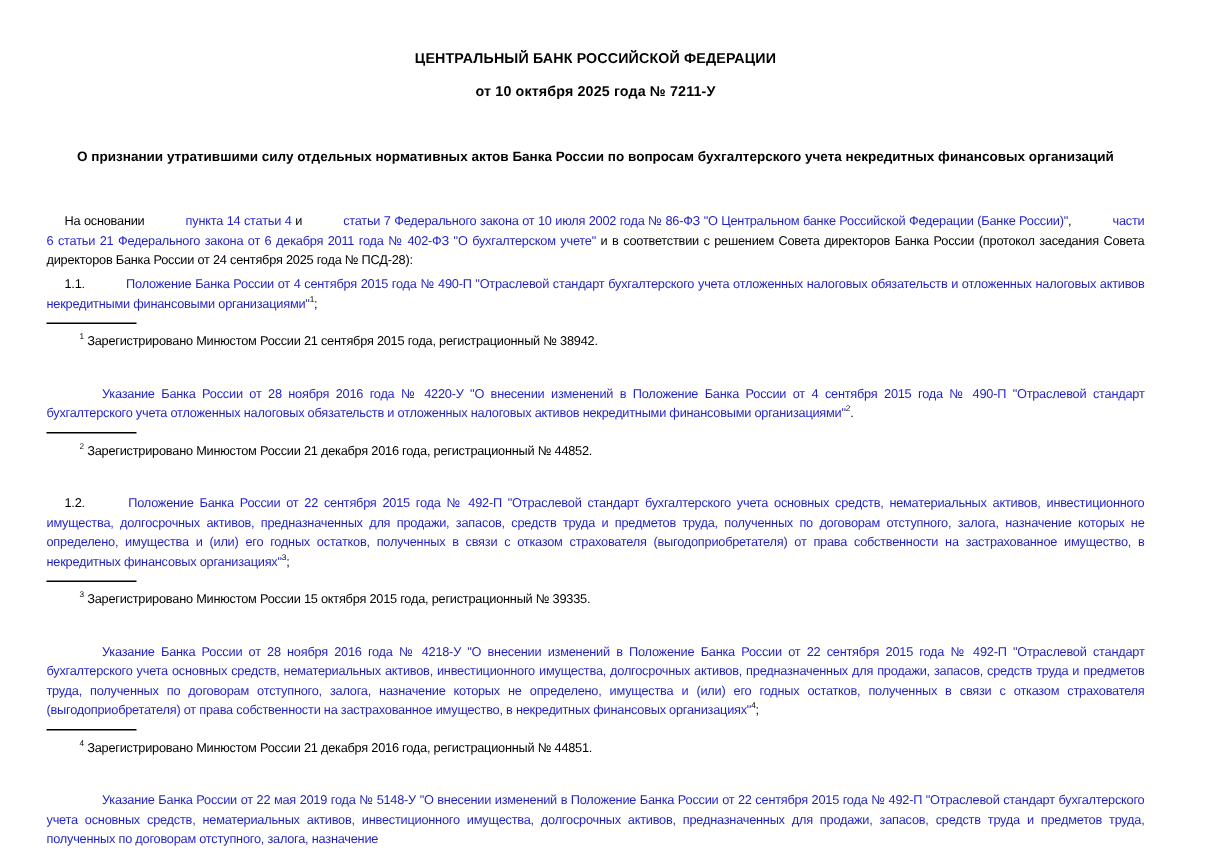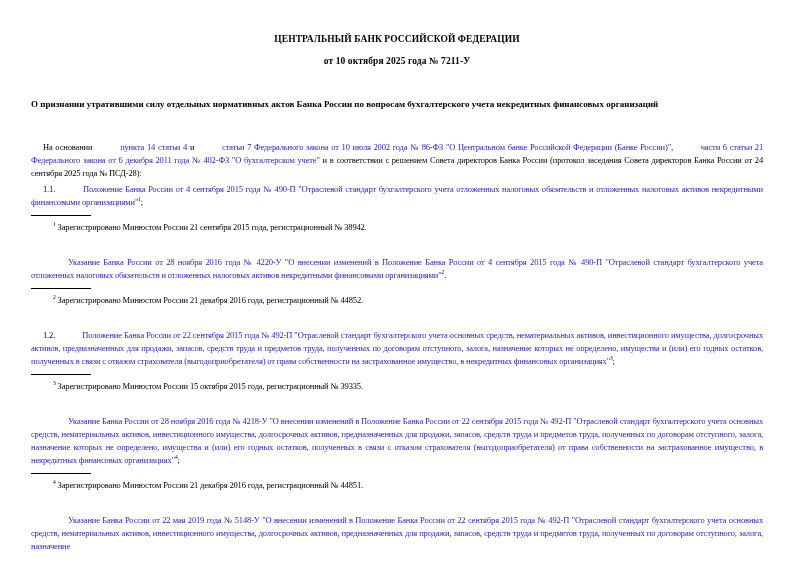--- a/index.html
+++ b/index.html
@@ -14,35 +14,35 @@
     font-family: "Liberation Sans", sans-serif;
     color: #000000;
   }
   .page {
     box-sizing: border-box;
     width: 807px;
     height: 566px;
     padding: 33px 44px 0 31px;
     background: #ffffff;
     overflow: hidden;
-    font-family: Liberation Serif, serif;
   }
   
   .hdr {
     text-align: center;
     font-weight: bold;
     font-size: 9.5px;
     line-height: 13px;
     letter-spacing: 0.1px;
     margin: 0;
   }
   .hdr-org   { margin-bottom: 9px; }
   .hdr-type  { margin-bottom: 6px; }
   .hdr-date  { margin-bottom: 30px; }
   .hdr-subject {
+    text-align: center;
     font-weight: bold;
     font-size: 9px;
     line-height: 13px;
     margin: 0 0 30px 0;
   }
   
   .para, .footnote {
     margin: 0;
     font-size: 8.5px;
     line-height: 13px;

